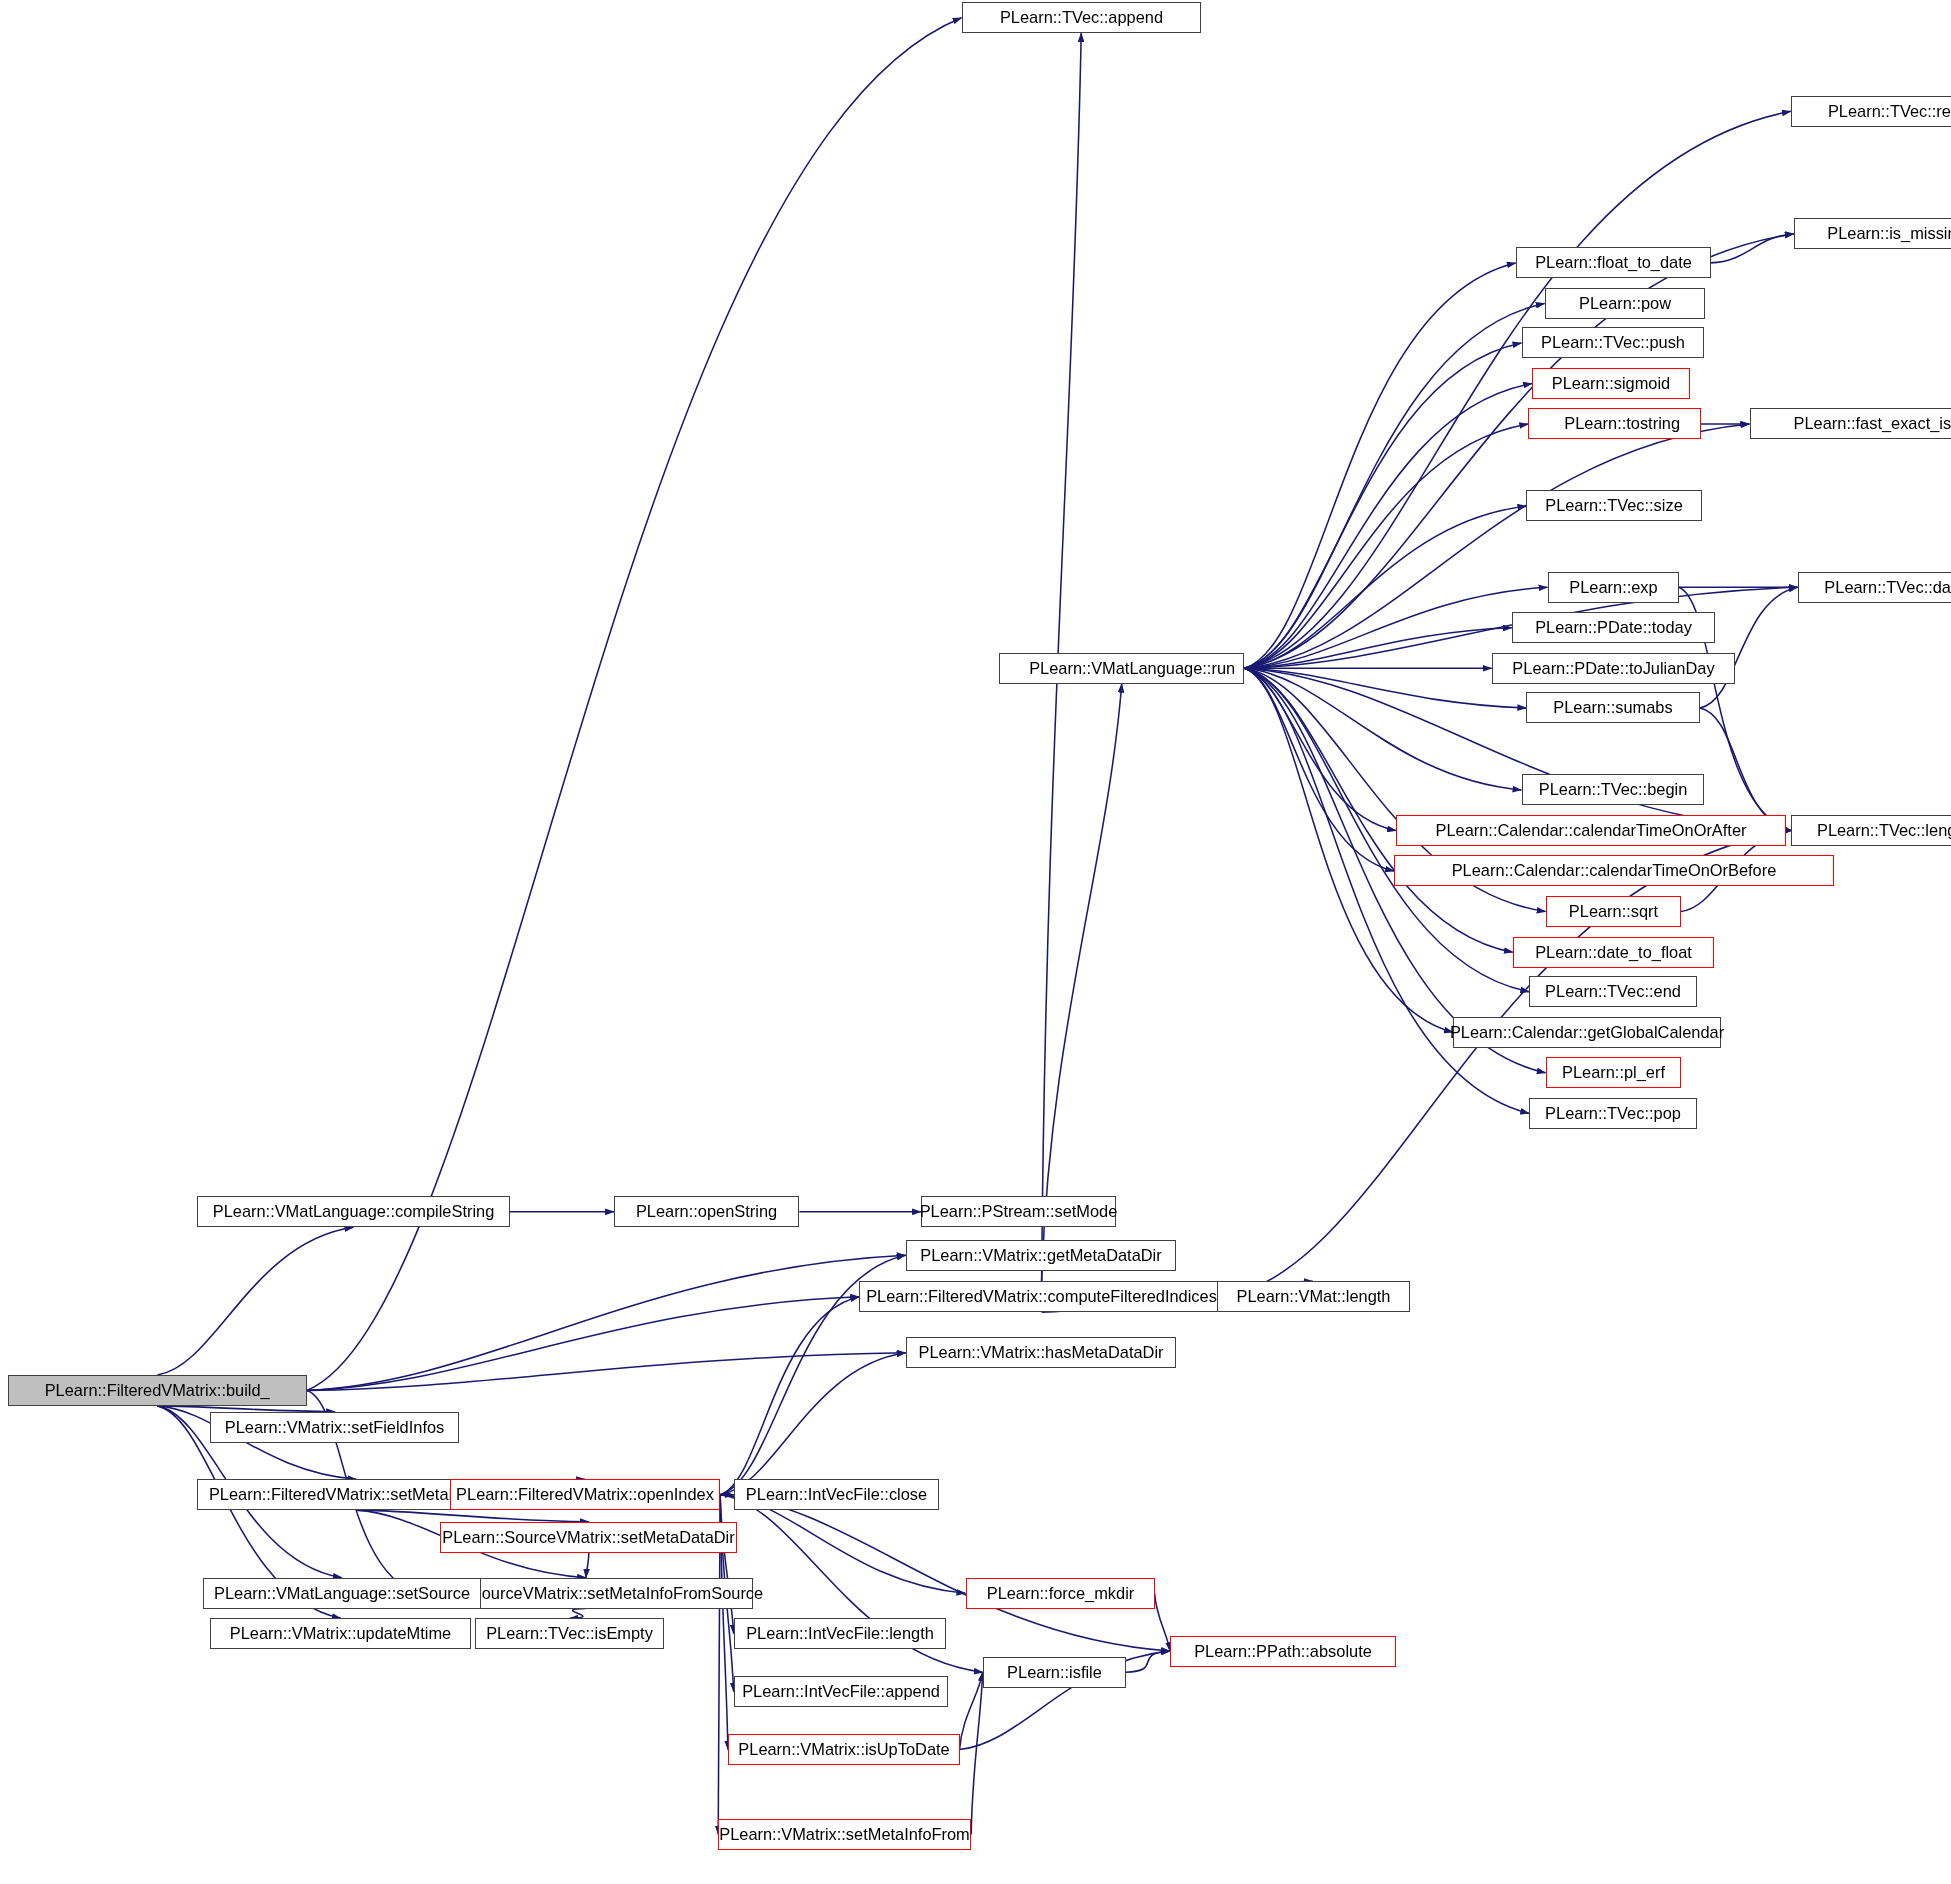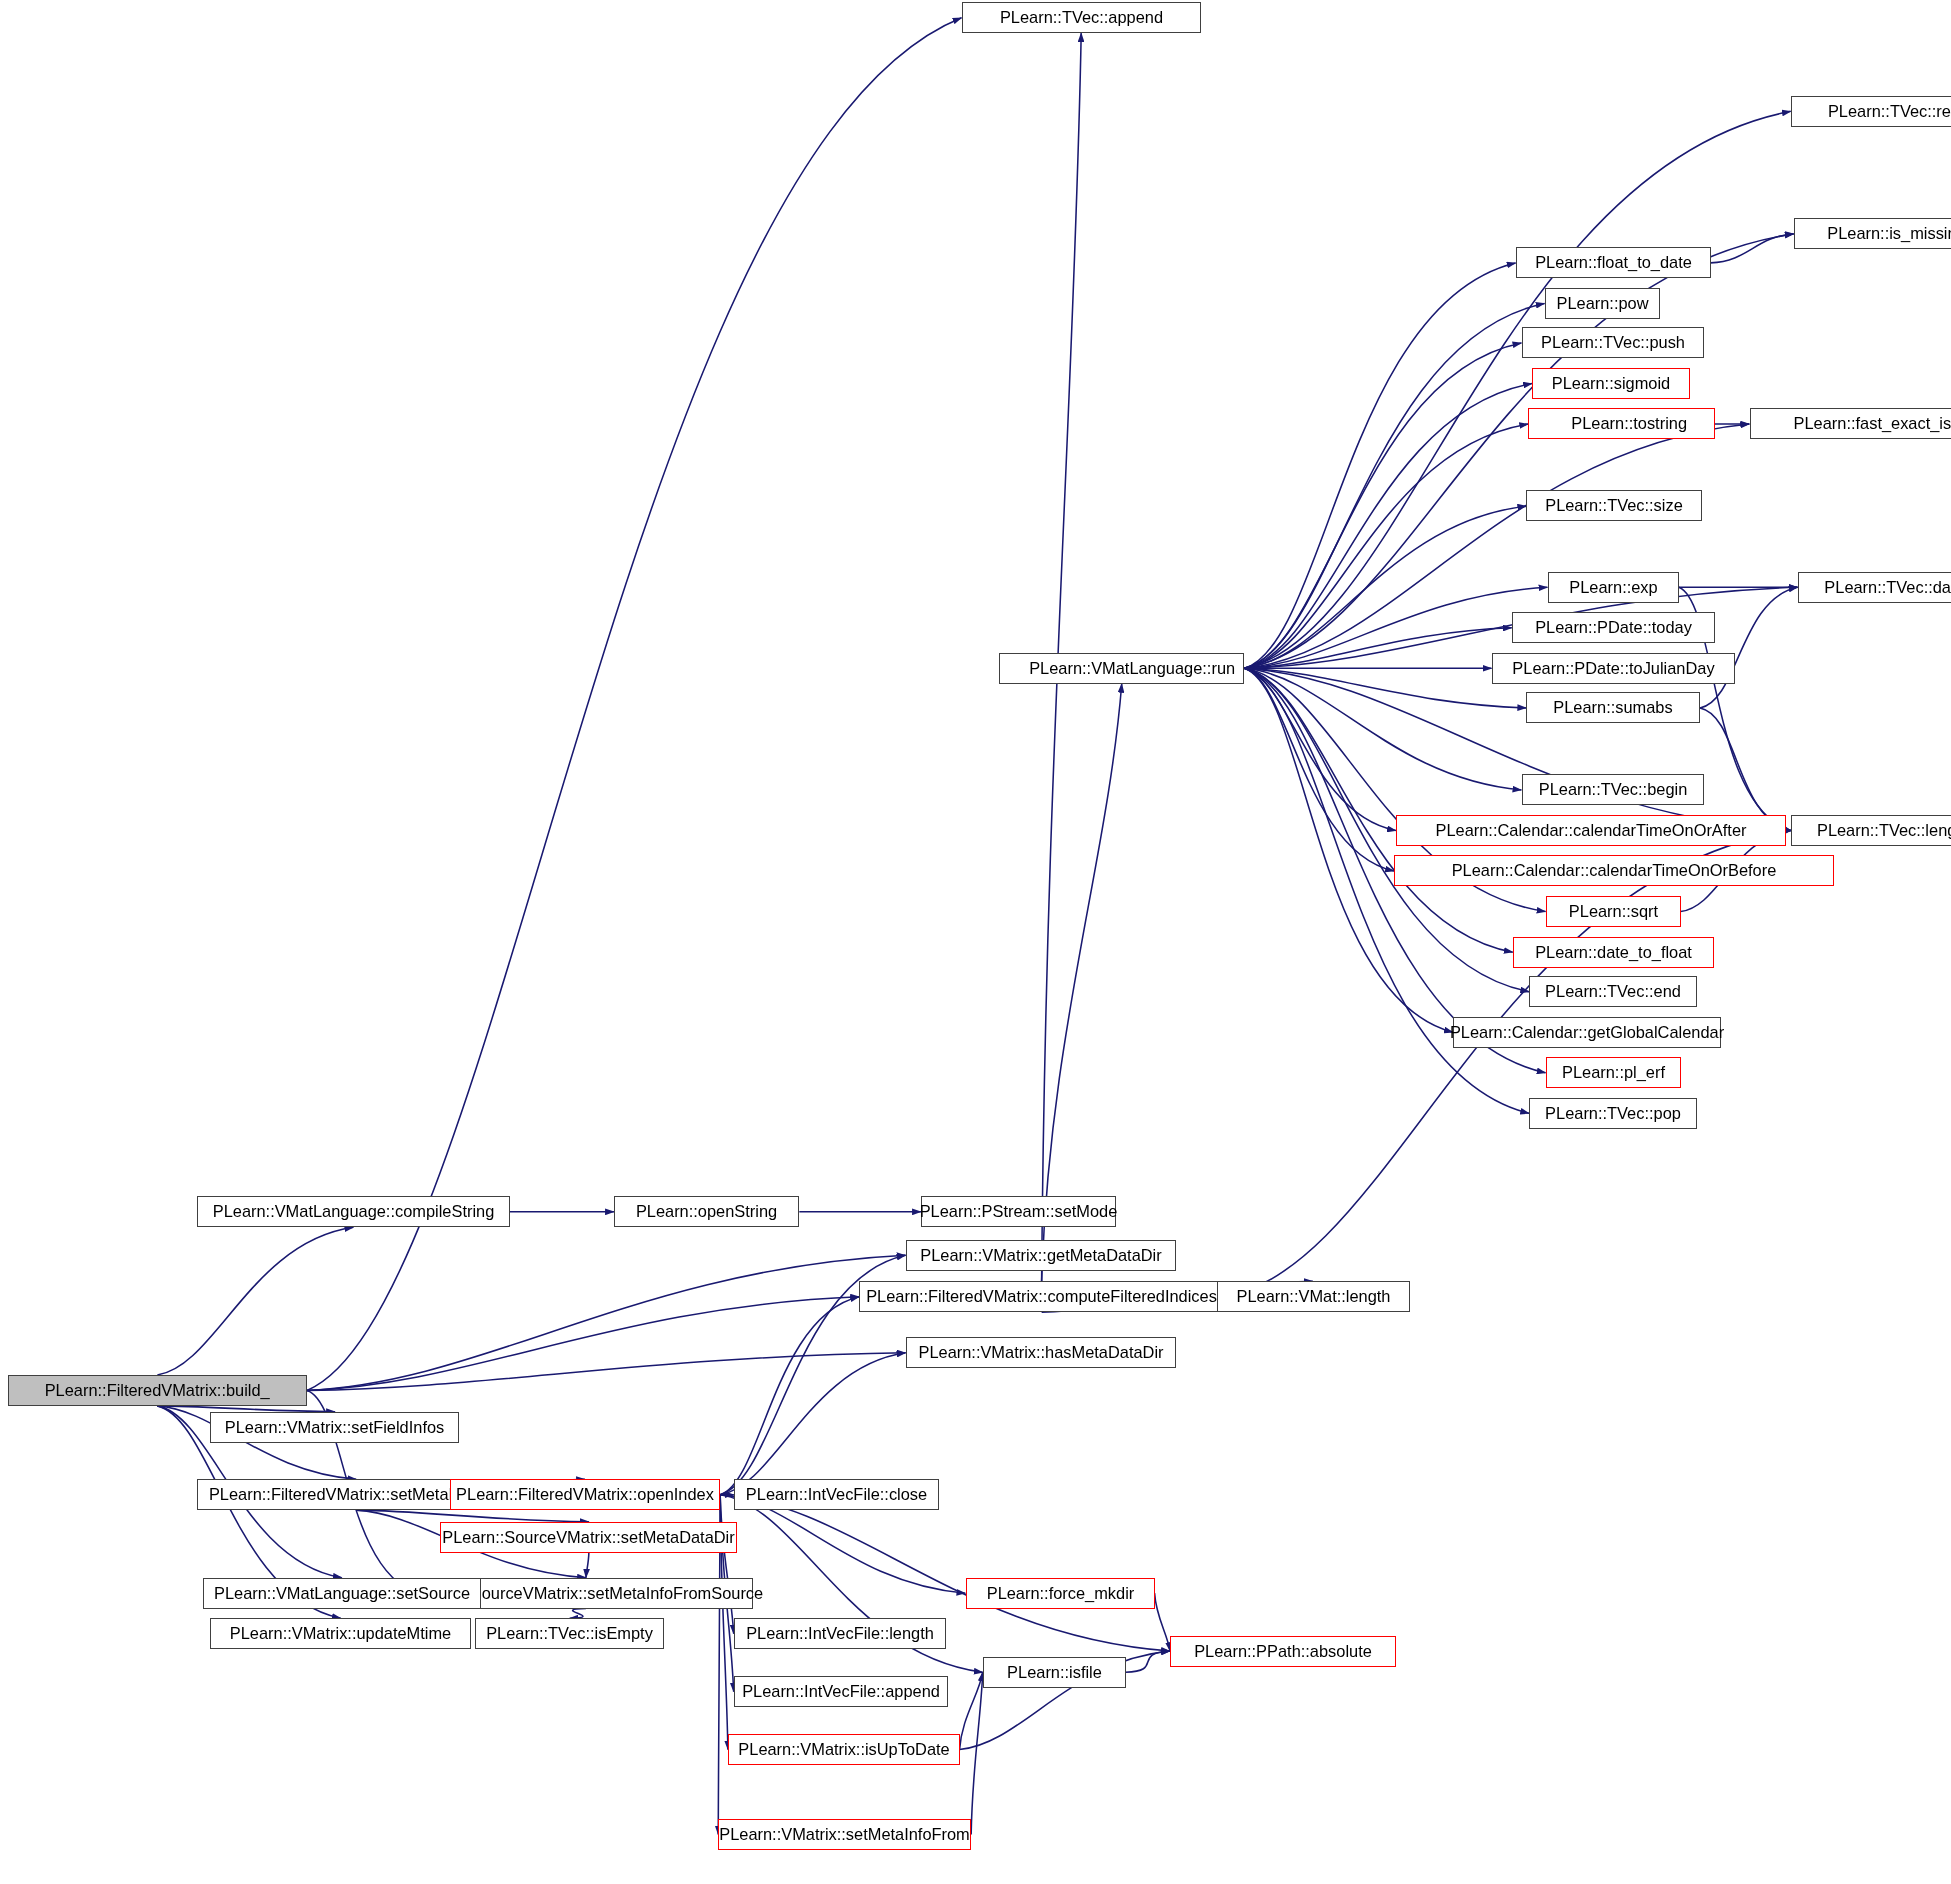--- a/index.html
+++ b/index.html
@@ -135,30 +135,30 @@
     </div>
     <div class="node" style="left: 1791px; top: 96px; width: 226px;">
       <span class="lbl">PLearn::TVec::resize</span>
     </div>
     <div class="node" style="left: 1794px; top: 218px; width: 205px;">
       <span class="lbl">PLearn::is_missing</span>
     </div>
     <div class="node" style="left: 1516px; top: 247px; width: 195px;">
       <span class="lbl">PLearn::float_to_date</span>
     </div>
-    <div class="node" style="left: 1545px; top: 288px; width: 115px;">
+    <div class="node" style="left: 1545px; top: 288px; width: 160px;">
       <span class="lbl">PLearn::pow</span>
     </div>
     <div class="node" style="left: 1522px; top: 327px; width: 182px;">
       <span class="lbl">PLearn::TVec::push</span>
     </div>
     <div class="node red" style="left: 1532px; top: 368px; width: 158px;">
       <span class="lbl">PLearn::sigmoid</span>
     </div>
-    <div class="node red" style="left: 1528px; top: 408px; width: 187px; padding-left: 23px;">
+    <div class="node red" style="left: 1528px; top: 408px; width: 173px; padding-left: 23px;">
       <span class="lbl">PLearn::tostring</span>
     </div>
     <div class="node" style="left: 1750px; top: 408px; width: 294px;">
       <span class="lbl">PLearn::fast_exact_is_equal</span>
     </div>
     <div class="node" style="left: 1526px; top: 490px; width: 176px;">
       <span class="lbl">PLearn::TVec::size</span>
     </div>
     <div class="node" style="left: 1548px; top: 572px; width: 131px;">
       <span class="lbl">PLearn::exp</span>

